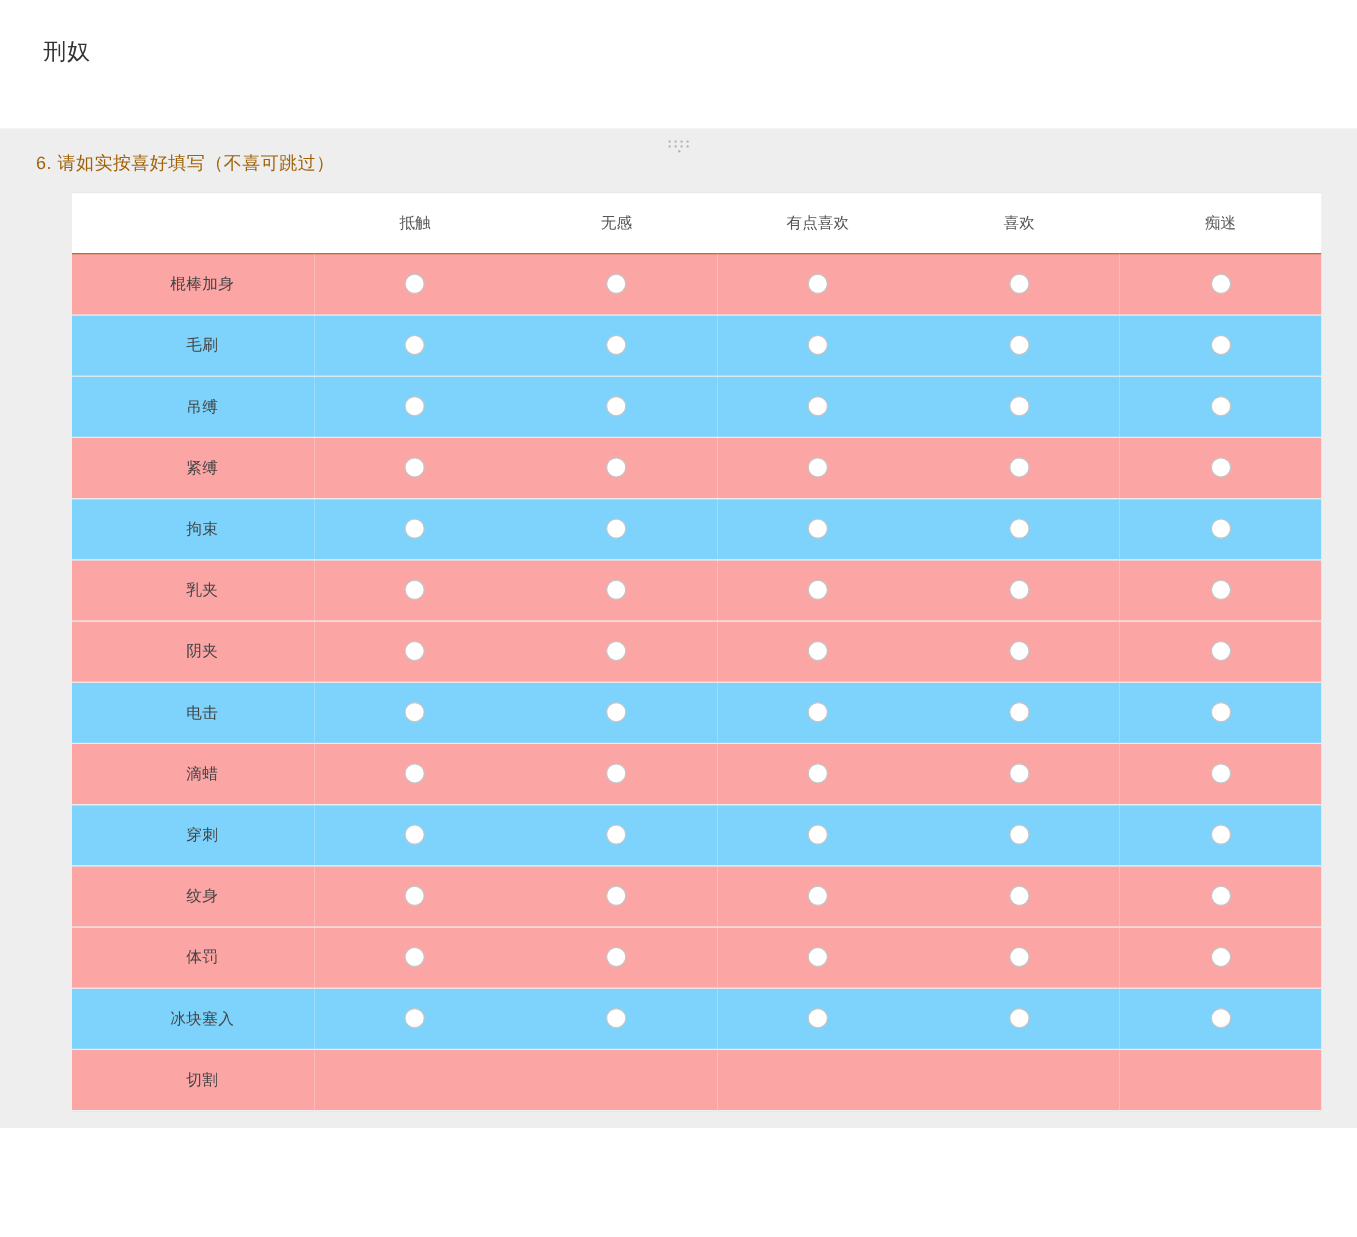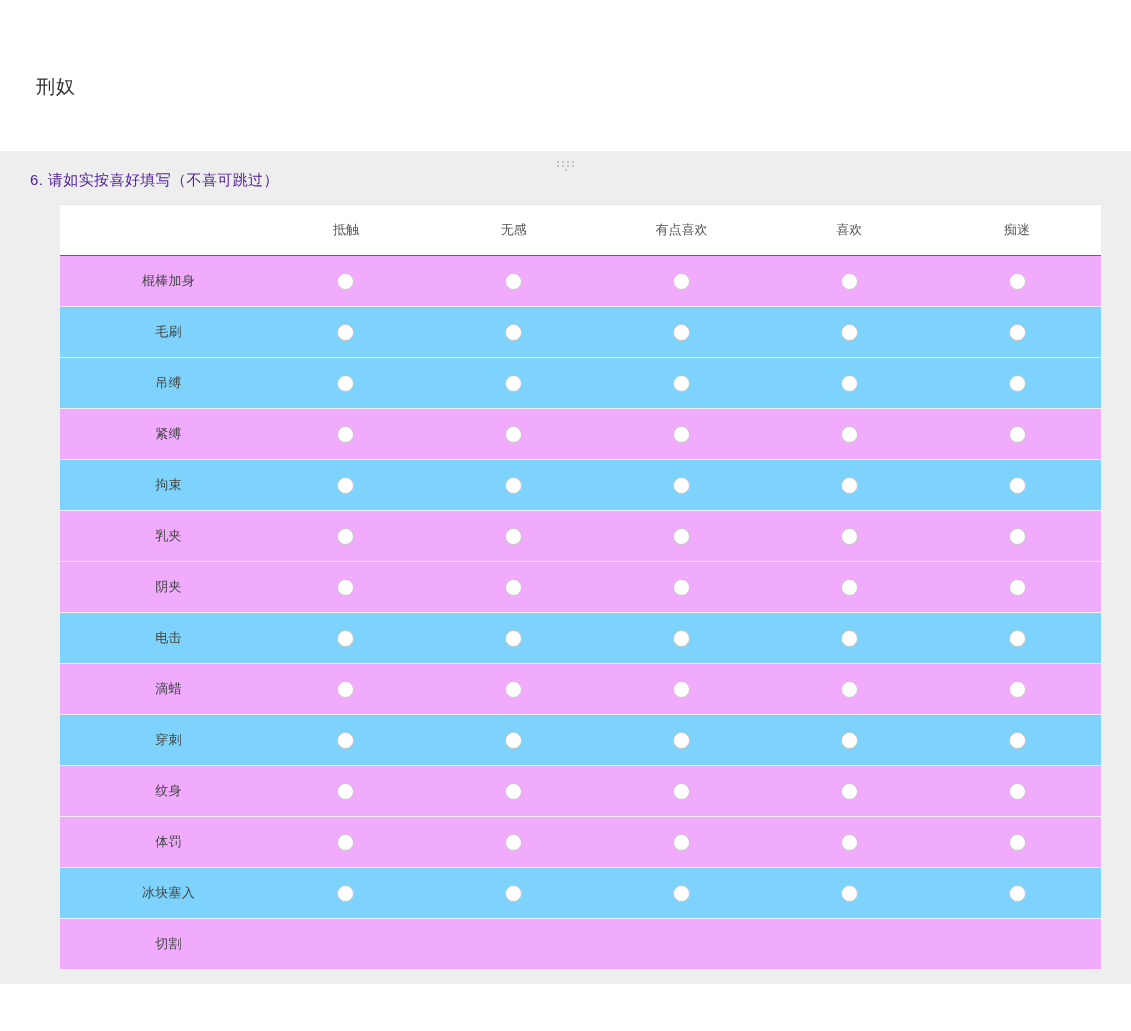--- a/index.html
+++ b/index.html
@@ -15,21 +15,20 @@
     position: relative;
     background: #ffffff;
     overflow: hidden;
   }
   .survey-title {
     font-size: 19px;
     color: #333333;
     padding: 30px 15px 0 36px;
     letter-spacing: 1px;
     font-weight: 400;
-    margin-top: 44px;
   }
   .question-card {
     margin-top: 51px;
     background: #eeeeee;
     padding: 0 0 14px 0;
     position: relative;
   }
   .drag-handle {
     position: absolute;
     top: 8px;
@@ -45,21 +44,21 @@
   }
   .drag-handle i {
     display: block;
     width: 2px;
     height: 2px;
     background: #b5b5b5;
     border-radius: 50%;
   }
   .question-title {
     font-size: 15px;
-    color: #4c1d95;
+    color: #a16207;
     padding: 20px 0 14px 30px;
     letter-spacing: 0.4px;
   }
   .matrix-wrap {
     margin: 0 30px 0 60px;
     background: #ffffff;
     border-top: 1px solid #e8e8e8;
   }
   table.matrix {
     width: 100%;
@@ -78,21 +77,21 @@
     vertical-align: middle;
     border-bottom: 1px solid #c2410c;
   }
   table.matrix thead th.corner {
     width: 200px;
   }
   table.matrix tbody tr {
     height: 48px;
   }
   table.matrix tbody tr.odd {
-    background: #f0abfc;
+    background: #fca5a5;
   }
   table.matrix tbody tr.even {
     background: #7dd3fc;
   }
   table.matrix tbody td {
     border-bottom: 1px solid #ededed;
     height: 48px;
   }
   td.row-label {
     text-align: left;

